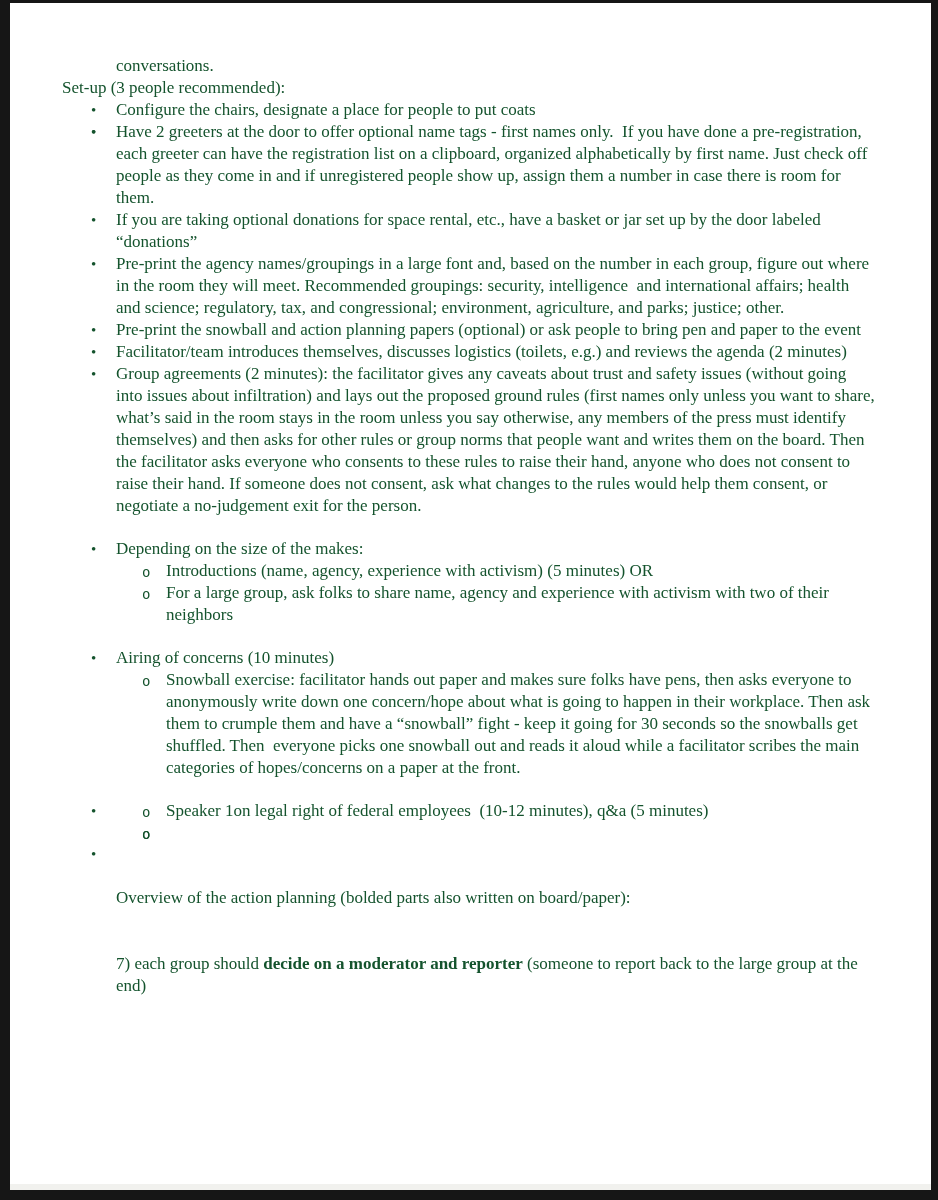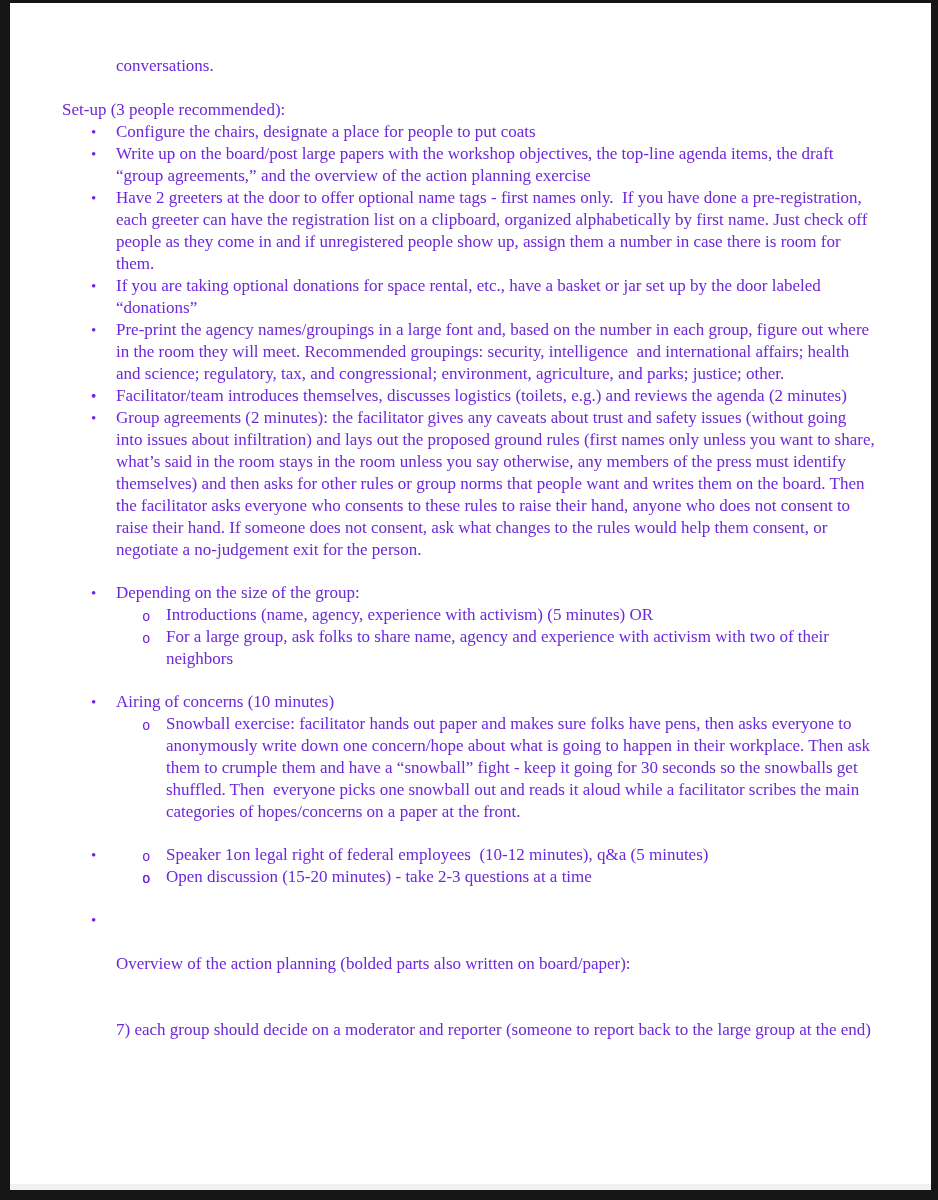--- a/index.html
+++ b/index.html
@@ -7,103 +7,103 @@
     width: 938px; height: 1200px;
     background: #161616;
     font-family: "Liberation Serif", "DejaVu Serif", serif;
     overflow: hidden;
     position: relative;
   }
   .page {
     position: absolute;
     left: 10px; right: 7px; top: 3px; bottom: 10px;
     background: #ffffff;
-    color: #6d28d9;
+    color: #14532d;
   }
   .page::after { 
     content: "";
     position: absolute; left: 0; right: 0; bottom: 0; height: 6px;
     background: #f1f1ee;
   }
   .content {
     position: absolute;
     left: 0; top: 0; right: 0;
     padding: 52px 54px 0 52px;
     font-size: 17px;
     line-height: 22px;
   }
   .txt, .bound { white-space: pre-wrap; }
   .cont-line { margin-left: 54px; }
   .heading { margin: 0; }
   .gap { margin-top: 21px; }
-  .gap-lg { margin-top: 22px; }
+  .gap-lg { }
   .li1 { position: relative; padding-left: 54px; }
   .li2 { position: relative; padding-left: 104px; }
   .m1 {
     position: absolute; left: 29px; top: 0;
     font-size: 15px;
   }
   .m2 {
     position: absolute; left: 80px; top: 1px;
     font-family: "DejaVu Sans Mono", "Liberation Mono", monospace;
     font-size: 14px;
   }
-  b { font-weight: normal; }
+  b { font-weight: bold; }
 </style>
 </head>
 <body>
 
 <div class="page">
   <div class="content">
 
     <div class="cont-line txt">conversations.</div>
 
     <section>
       <div class="heading gap-lg txt">Set-up (3 people recommended):</div>
 
       <div class="li1">
         <span class="m1">•</span>
         <span class="txt">Configure the chairs, designate a place for people to put coats</span>
       </div>
       <div class="li1">
         <span class="m1">•</span>
-        <span class="txt">Write up on the board/post large papers with the workshop objectives, the top-line agenda items, the draft “group agreements,” and the overview of the action planning exercise</span>
       </div>
       <div class="li1">
         <span class="m1">•</span>
         <span class="txt">Have 2 greeters at the door to offer optional name tags - first names only.  If you have done a pre-registration, each greeter can have the registration list on a clipboard, organized alphabetically by first name. Just check off people as they come in and if unregistered people show up, assign them a number in case there is room for them.</span>
       </div>
       <div class="li1">
         <span class="m1">•</span>
         <span class="txt">If you are taking optional donations for space rental, etc., have a basket or jar set up by the door labeled “donations”</span>
       </div>
       <div class="li1">
         <span class="m1">•</span>
         <span class="txt">Pre-print the agency names/groupings in a large font and, based on the number in each group, figure out where in the room they will meet. Recommended groupings: security, intelligence  and international affairs; health and science; regulatory, tax, and congressional; environment, agriculture, and parks; justice; other.</span>
       </div>
       <div class="li1">
         <span class="m1">•</span>
+        <span class="txt">Pre-print the snowball and action planning papers (optional) or ask people to bring pen and paper to the event</span>
       </div>
     </section>
 
     <section>
 
       <div class="li1">
         <span class="m1">•</span>
         <span class="txt">Facilitator/team introduces themselves, discusses logistics (toilets, e.g.) and reviews the agenda (2 minutes)</span>
       </div>
 
       <div class="li1">
         <span class="m1">•</span>
         <span class="txt">Group agreements (2 minutes): the facilitator gives any caveats about trust and safety issues (without going into issues about infiltration) and lays out the proposed ground rules (first names only unless you want to share, what’s said in the room stays in the room unless you say otherwise, any members of the press must identify themselves) and then asks for other rules or group norms that people want and writes them on the board. Then the facilitator asks everyone who consents to these rules to raise their hand, anyone who does not consent to raise their hand. If someone does not consent, ask what changes to the rules would help them consent, or negotiate a no-judgement exit for the person.</span>
       </div>
 
       <div class="li1 gap">
         <span class="m1">•</span>
-        <span class="txt">Depending on the size of the group:</span>
+        <span class="txt">Depending on the size of the makes:</span>
       </div>
       <div class="li2">
         <span class="m2">o</span>
         <span class="txt">Introductions (name, agency, experience with activism) (5 minutes) OR</span>
       </div>
       <div class="li2">
         <span class="m2">o</span>
         <span class="txt">For a large group, ask folks to share name, agency and experience with activism with two of their neighbors</span>
       </div>
 
@@ -121,21 +121,20 @@
       </div>
       <div class="li2">
         <span class="m2">o</span>
         <span class="txt">Speaker 1on legal right of federal employees  (10-12 minutes), q&amp;a (5 minutes)</span>
       </div>
       <div class="li2">
         <span class="m2">o</span>
       </div>
       <div class="li2">
         <span class="m2">o</span>
-        <span class="txt">Open discussion (15-20 minutes) - take 2-3 questions at a time</span>
       </div>
 
       <div class="li1 gap">
         <span class="m1">•</span>
         <div class="txt">
           <div class="bound">Overview of the action planning (bolded parts also written on board/paper):</div>
           <div><span class="bound">7) each group should </span><b class="bound">decide on a moderator and reporter</b><span class="bound"> (someone to report back to the large group at the end)</span></div>
         </div>
       </div>
     </section>

